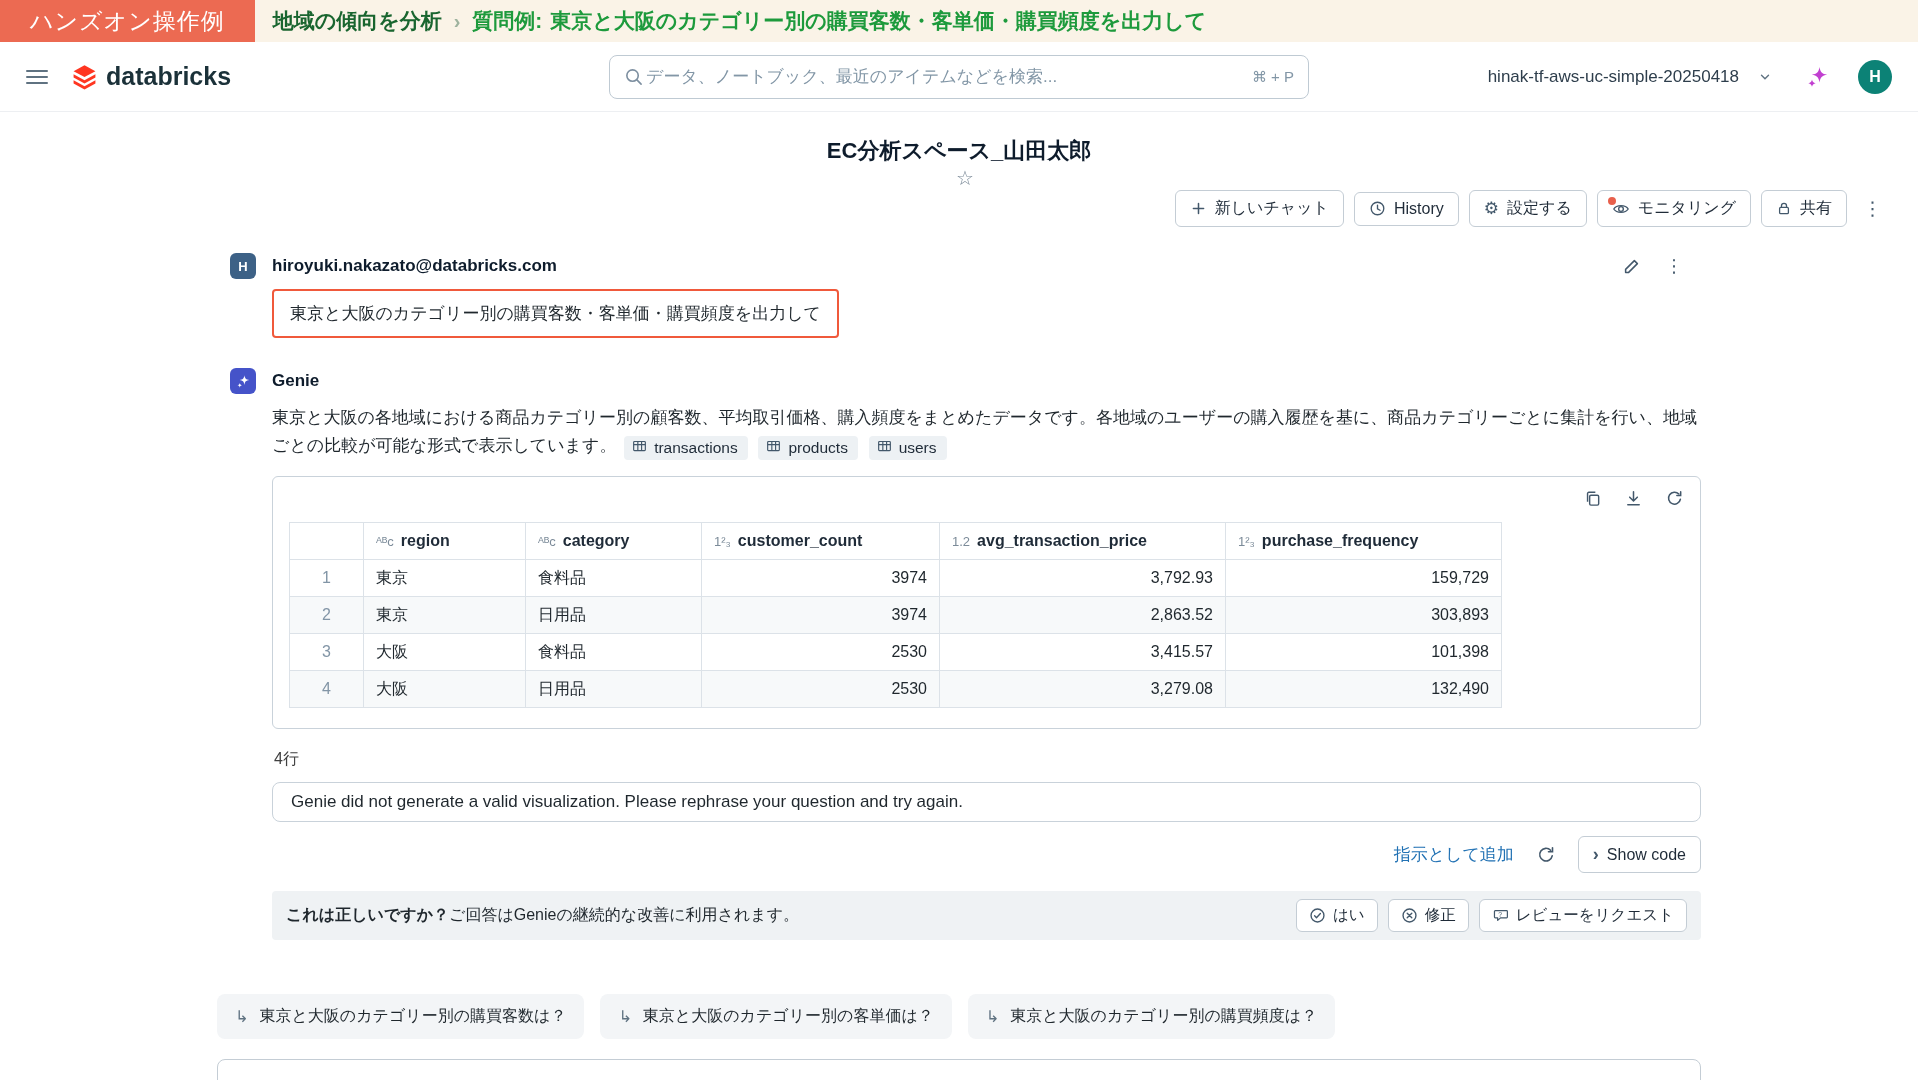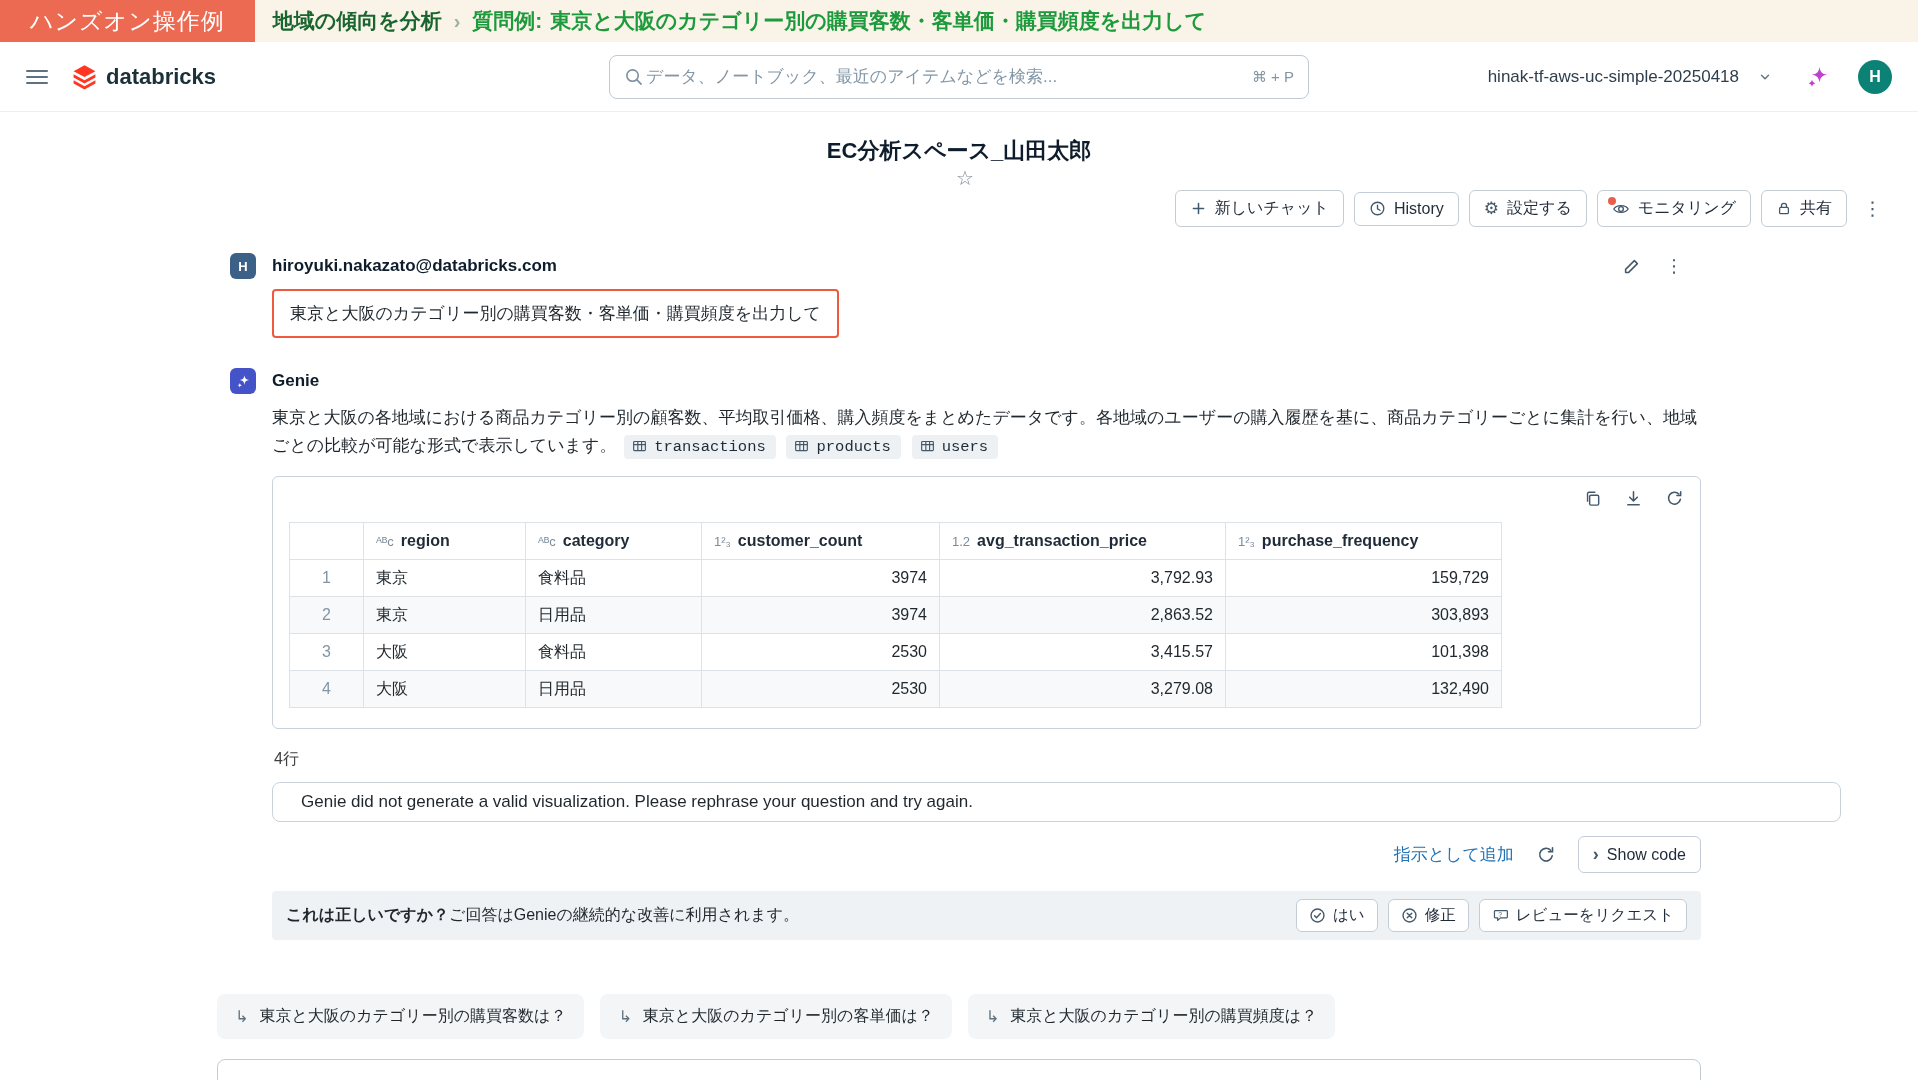--- a/index.html
+++ b/index.html
@@ -17,21 +17,21 @@
   .banner-crumb { margin-left: 18px; color: #19652F; font-weight: bold; font-size: 21px; }
   .banner-sep { margin: 0 12px; color: #9FB39F; font-size: 20px; font-weight: bold; }
   .banner-question { color: #1D9A3C; font-weight: bold; font-size: 21px; display: flex; gap: 8px; }
 
   
   .app-header { height: 70px; display: flex; align-items: center; padding: 0 26px;
     position: relative; border-bottom: 1px solid #EDEFF2; background: #fff; }
   .hamburger { width: 22px; display: flex; flex-direction: column; gap: 4px; margin-right: 24px; cursor: pointer; border: none; background: none; padding: 0; }
   .hamburger span { height: 2px; background: #5F7281; border-radius: 1px; }
   .logo { display: flex; align-items: center; gap: 9px; }
-  .logo-text { font-size: 22px; font-weight: bold; color: #1B3139; }
+  .logo-text { font-size: 25px; font-weight: bold; color: #1B3139; }
   .search-box { position: absolute; left: 50%; transform: translateX(-50%); width: 700px; height: 44px;
     border: 1px solid #BFCAD3; border-radius: 8px; display: flex; align-items: center;
     padding: 0 14px; gap: 1px; background: #fff; }
   .search-box input { border: none; outline: none; flex: 1; font-size: 17px; color: #33424F; font-family: inherit; background: transparent; }
   ::placeholder { color: #8296A6; opacity: 1; }
   .search-shortcut { color: #8296A6; font-size: 15px; white-space: nowrap; }
   .header-right { margin-left: auto; display: flex; align-items: center; gap: 22px; }
   .workspace { display: flex; align-items: center; gap: 19px; font-size: 17px; color: #2E3E4C; cursor: pointer; border: none; background: none; font-family: inherit; }
   .avatar-circle { width: 34px; height: 34px; border-radius: 50%; background: #0C8276; color: #fff;
     font-weight: bold; font-size: 16px; display: flex; align-items: center; justify-content: center; border: none; cursor: pointer; }
@@ -57,39 +57,39 @@
   .genie-sq { background: #4553C9; }
   .msg-author { font-weight: bold; font-size: 17px; color: #0E1C2C; }
   .head-actions { margin-left: auto; display: flex; gap: 24px; margin-right: 18px; }
   .head-actions button { border: none; background: none; color: #43586B; cursor: pointer; padding: 0; font-size: 18px; }
 
   .user-question-row { margin: 10px 0 0 55px; }
   .user-question { display: inline-block; border: 2px solid #F0593B; border-radius: 4px;
     padding: 11px 16px; font-size: 17px; color: #1F272D; }
 
   .answer-text { margin: 10px 0 0 55px; font-size: 17px; line-height: 1.65; color: #1F272D; }
-  .chip { display: inline-flex; align-items: center; gap: 7px; background: #EDF1F4; border-radius: 4px;
-    padding: 3px 10px 3px 8px; font-size: 15.5px; color: #1F2B38; margin: 0 3px; vertical-align: -3px; cursor: pointer; border: none; font-family: Liberation Mono, monospace; }
+  .chip { display: inline-flex; align-items: flex-start; gap: 7px; background: #EDF1F4; border-radius: 4px;
+    padding: 3px 10px 3px 8px; font-size: 15.5px; color: #1F2B38; margin: 0 3px; vertical-align: -3px; cursor: pointer; border: none; font-family: Liberation Sans, sans-serif; }
   .chip .ic { color: #43586B; display: flex; }
 
   
   .result-card { margin: 16px 0 0 55px; width: 1429px; border: 1px solid #C9D2DA; border-radius: 6px; padding: 12px 16px 20px; }
   .card-toolbar { display: flex; justify-content: flex-end; gap: 22px; }
   .card-toolbar button { border: none; background: none; color: #43586B; cursor: pointer; padding: 0; }
   .data-table { margin-top: 14px; border-collapse: collapse; table-layout: fixed; width: 1212px; font-size: 16px; }
   .data-table th, .data-table td { border: 1px solid #DCE2E8; height: 37px; padding: 0 12px; overflow: hidden; white-space: nowrap; }
   .data-table th { text-align: left; font-weight: bold; color: #1F2B38; }
   .type-ic { color: #7C8B99; font-size: 13px; margin-right: 7px; font-weight: normal; }
   .row-num { color: #8295A6; text-align: center; }
   .cell-num { text-align: right; }
   .data-table tbody tr:nth-child(even) { background: #F7F9FA; }
 
   .row-count { margin: 20px 0 0 57px; color: #404040; font-size: 16px; }
-  .viz-error { margin: 12px 0 0 55px; width: 1569px; border: 1px solid #C9D2DA; border-radius: 8px;
-    padding: 9px 28px; font-size: 17px; color: #1F272D; }
+  .viz-error { margin: 12px 0 0 55px; width: 1429px; border: 1px solid #C9D2DA; border-radius: 8px;
+    padding: 9px 18px; font-size: 17px; color: #1F272D; }
 
   .post-actions { margin: 14px 0 0 55px; width: 1429px; display: flex; justify-content: flex-end; align-items: center; gap: 22px; }
   .link-blue { color: #2272B4; font-size: 17px; background: none; border: none; cursor: pointer; font-family: inherit; padding: 0; }
   .refresh-plain { border: none; background: none; color: #43586B; cursor: pointer; padding: 0; }
 
   .feedback-bar { margin: 18px 0 0 55px; width: 1429px; background: #EFF2F4; border-radius: 4px;
     display: flex; align-items: center; padding: 8px 14px; }
   .feedback-text { font-size: 16px; color: #1F272D; }
   .feedback-text b { font-weight: bold; }
   .feedback-actions { margin-left: auto; display: flex; gap: 10px; }

